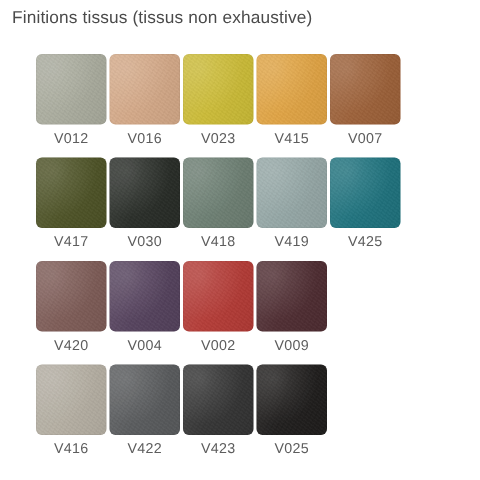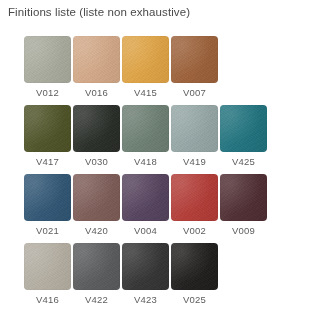--- a/index.html
+++ b/index.html
@@ -84,31 +84,35 @@
     text-align: center;
     line-height: 13px;
     letter-spacing: 0.2px;
   }
 </style>
 </head>
 <body>
 
 <div id="page">
 
-  <div id="title">Finitions liste  (liste non exhaustive)</div>
+  <div id="title">Finitions tissus  (tissus non exhaustive)</div>
 
   <div id="grid">
       <div class="swatch-row">
         <div class="swatch-cell">
           <div class="swatch-chip" style="background: rgb(169, 171, 157);"></div>
           <div class="swatch-label">V012</div>
         </div>
         <div class="swatch-cell">
           <div class="swatch-chip" style="background: rgb(211, 168, 135);"></div>
           <div class="swatch-label">V016</div>
+        </div>
+        <div class="swatch-cell">
+          <div class="swatch-chip" style="background: rgb(203, 187, 54);"></div>
+          <div class="swatch-label">V023</div>
         </div>
         <div class="swatch-cell">
           <div class="swatch-chip" style="background: rgb(224, 163, 67);"></div>
           <div class="swatch-label">V415</div>
         </div>
         <div class="swatch-cell">
           <div class="swatch-chip" style="background: rgb(156, 96, 56);"></div>
           <div class="swatch-label">V007</div>
         </div>
       </div>
@@ -128,24 +132,20 @@
         <div class="swatch-cell">
           <div class="swatch-chip" style="background: rgb(148, 166, 165);"></div>
           <div class="swatch-label">V419</div>
         </div>
         <div class="swatch-cell">
           <div class="swatch-chip" style="background: rgb(30, 114, 125);"></div>
           <div class="swatch-label">V425</div>
         </div>
       </div>
       <div class="swatch-row">
-        <div class="swatch-cell">
-          <div class="swatch-chip" style="background: rgb(47, 85, 116);"></div>
-          <div class="swatch-label">V021</div>
-        </div>
         <div class="swatch-cell">
           <div class="swatch-chip" style="background: rgb(125, 91, 86);"></div>
           <div class="swatch-label">V420</div>
         </div>
         <div class="swatch-cell">
           <div class="swatch-chip" style="background: rgb(84, 65, 92);"></div>
           <div class="swatch-label">V004</div>
         </div>
         <div class="swatch-cell">
           <div class="swatch-chip" style="background: rgb(179, 58, 53);"></div>

